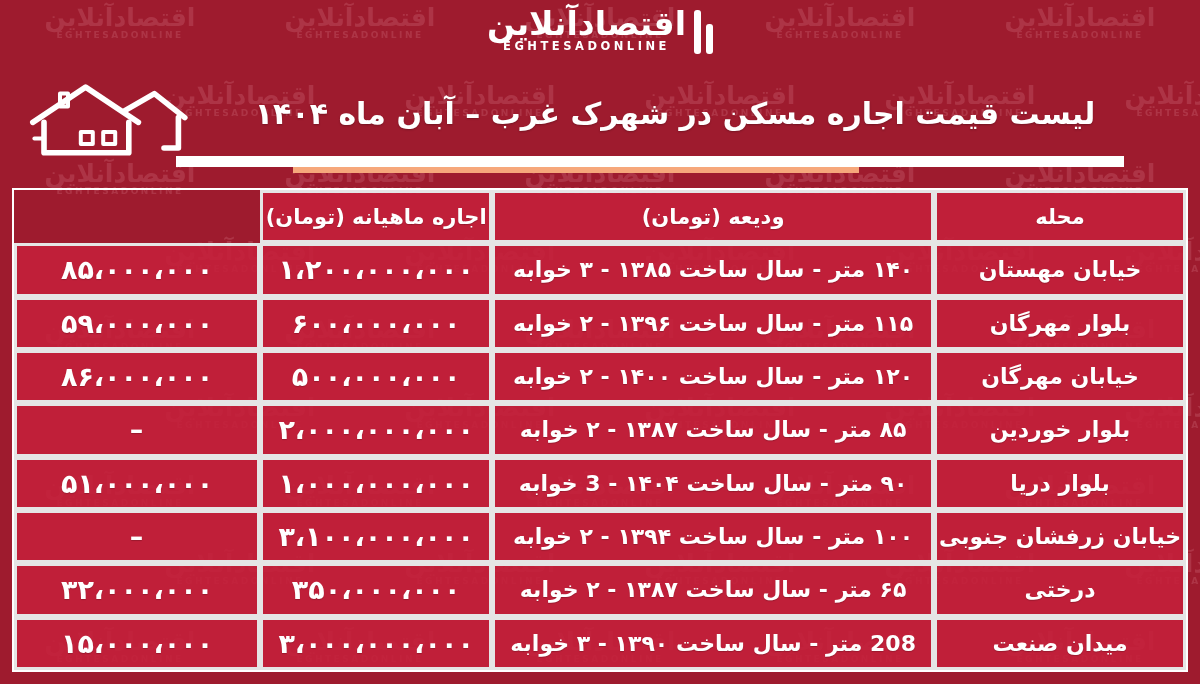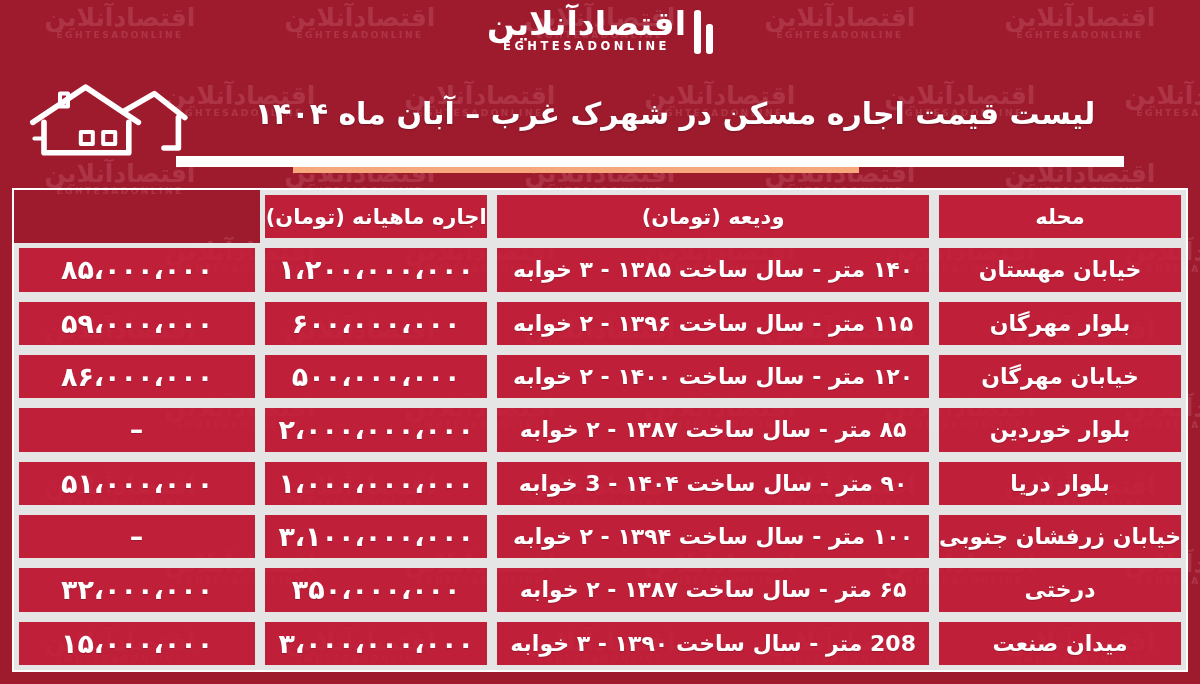--- a/index.html
+++ b/index.html
@@ -56,21 +56,21 @@
   .table {
     position:absolute; top:188px; left:12px; width:1176px; height:484px;
     direction:rtl;
     display:flex; flex-direction:column;
     border:2px solid #fff;
   }
   .trow { flex:1; display:grid; grid-template-columns:21.5% 37.7% 19.8% 21%; }
   .tbody { flex:8; display:flex; flex-direction:column; }
   .tbody .trow { flex:1; }
   .cell {
-    border:5px solid #e5e5e5;
+    border:3px solid #e5e5e5;
     background:rgba(197,32,59,0.85);
     display:flex; align-items:center; justify-content:center;
     font-weight:bold; font-size:22px; color:#fff;
     text-shadow:0 1px 1px rgba(0,0,0,0.2);
     white-space:nowrap; overflow:hidden;
   }
   .thead .cell { font-size:21px; }
   .c-num { font-size:27px; letter-spacing:1px; }
 </style>
 </head>

